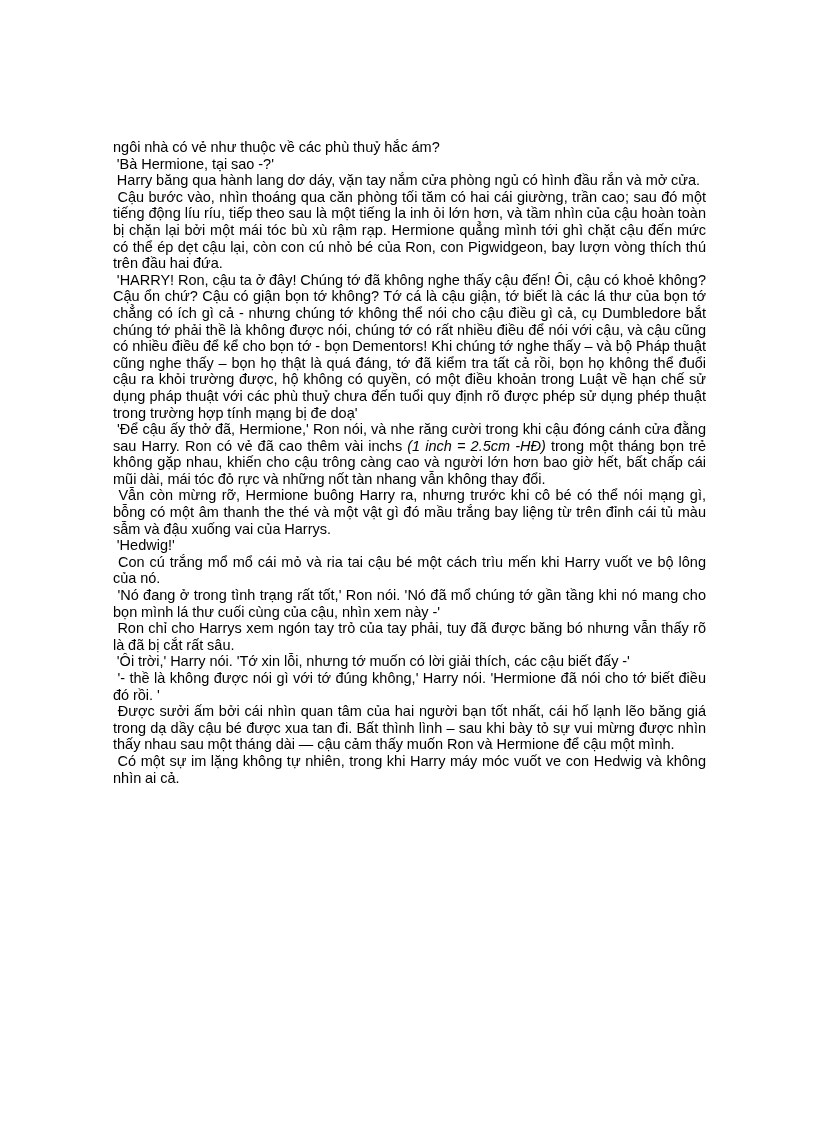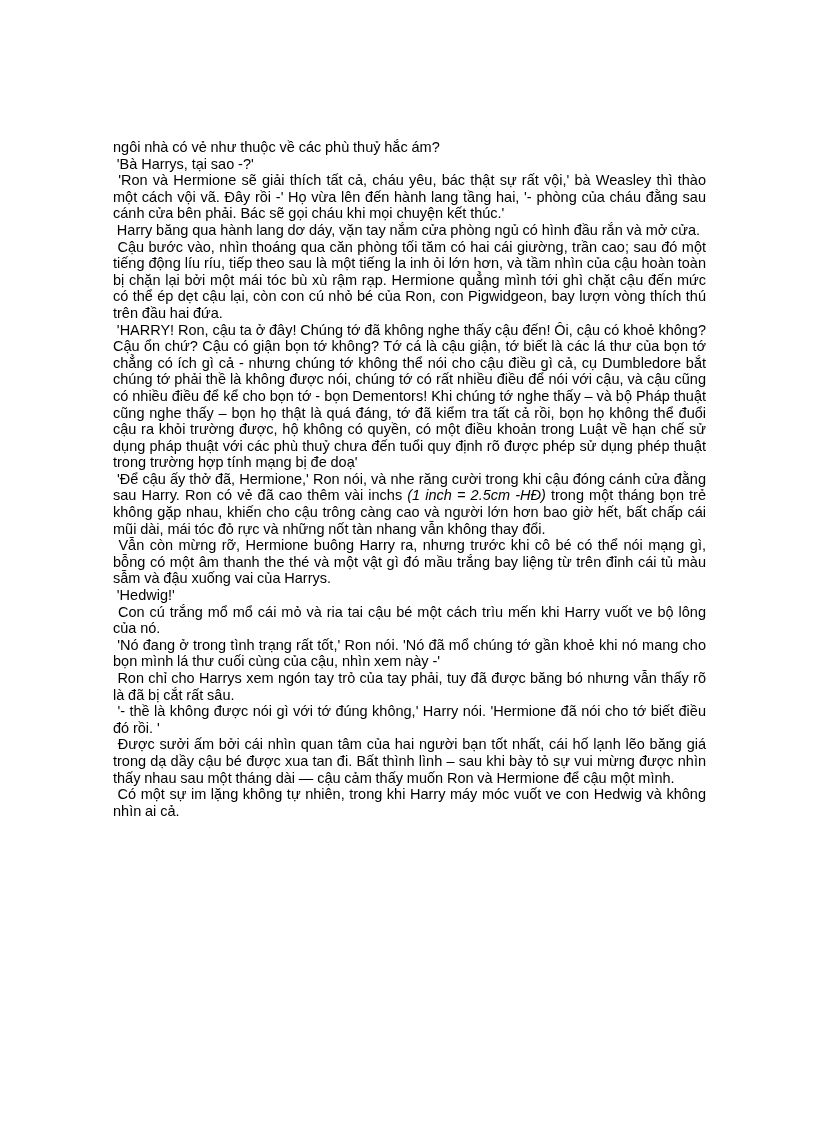--- a/index.html
+++ b/index.html
@@ -25,27 +25,27 @@
     word-spacing: -0.2px;
   }
   .inline-italic {
   }
 </style>
 </head>
 <body>
 
 <div class="page">
   <p class="para">ngôi nhà có vẻ như thuộc về các phù thuỷ hắc ám?</p>
-  <p class="para"> 'Bà Harrys, tại sao -?'</p>
-  <p class="para"> 'Ron và Hermione sẽ giải thích tất cả, cháu yêu, bác thật sự rất vội,' bà Weasley thì thào một cách vội vã. Đây rồi -' Họ vừa lên đến hành lang tầng hai, '- phòng của cháu đằng sau cánh cửa bên phải. Bác sẽ gọi cháu khi mọi chuyện kết thúc.'</p>
+  <p class="para"> 'Bà Hermione, tại sao -?'</p>
   <p class="para"> Harry băng qua hành lang dơ dáy, vặn tay nắm cửa phòng ngủ có hình đầu rắn và mở cửa.</p>
   <p class="para"> Cậu bước vào, nhìn thoáng qua căn phòng tối tăm có hai cái giường, trần cao; sau đó một tiếng động líu ríu, tiếp theo sau là một tiếng la inh ỏi lớn hơn, và tầm nhìn của cậu hoàn toàn bị chặn lại bởi một mái tóc bù xù rậm rạp. Hermione quẳng mình tới ghì chặt cậu đến mức có thể ép dẹt cậu lại, còn con cú nhỏ bé của Ron, con Pigwidgeon, bay lượn vòng thích thú trên đầu hai đứa.</p>
   <p class="para"> 'HARRY! Ron, cậu ta ở đây! Chúng tớ đã không nghe thấy cậu đến! Ôi, cậu có khoẻ không? Cậu ổn chứ? Cậu có giận bọn tớ không? Tớ cá là cậu giận, tớ biết là các lá thư của bọn tớ chẳng có ích gì cả - nhưng chúng tớ không thể nói cho cậu điều gì cả, cụ Dumbledore bắt chúng tớ phải thề là không được nói, chúng tớ có rất nhiều điều để nói với cậu, và cậu cũng có nhiều điều để kể cho bọn tớ - bọn Dementors! Khi chúng tớ nghe thấy – và bộ Pháp thuật cũng nghe thấy – bọn họ thật là quá đáng, tớ đã kiểm tra tất cả rồi, bọn họ không thể đuổi cậu ra khỏi trường được, hộ không có quyền, có một điều khoản trong Luật về hạn chế sử dụng pháp thuật với các phù thuỷ chưa đến tuổi quy định rõ được phép sử dụng phép thuật trong trường hợp tính mạng bị đe doạ'</p>
   <p class="para"><span> 'Để cậu ấy thở đã, Hermione,' Ron nói, và nhe răng cười trong khi cậu đóng cánh cửa đằng sau Harry. Ron có vẻ đã cao thêm vài inchs </span><em class="inline-italic">(1 inch = 2.5cm -HĐ)</em><span> trong một tháng bọn trẻ không gặp nhau, khiến cho cậu trông càng cao và người lớn hơn bao giờ hết, bất chấp cái mũi dài, mái tóc đỏ rực và những nốt tàn nhang vẫn không thay đổi.</span></p>
   <p class="para"> Vẫn còn mừng rỡ, Hermione buông Harry ra, nhưng trước khi cô bé có thể nói mạng gì, bỗng có một âm thanh the thé và một vật gì đó mầu trắng bay liệng từ trên đỉnh cái tủ màu sẫm và đậu xuống vai của Harrys.</p>
   <p class="para"> 'Hedwig!'</p>
   <p class="para"> Con cú trắng mổ mổ cái mỏ và ria tai cậu bé một cách trìu mến khi Harry vuốt ve bộ lông của nó.</p>
-  <p class="para"> 'Nó đang ở trong tình trạng rất tốt,' Ron nói. 'Nó đã mổ chúng tớ gần khoẻ khi nó mang cho bọn mình lá thư cuối cùng của cậu, nhìn xem này -'</p>
+  <p class="para"> 'Nó đang ở trong tình trạng rất tốt,' Ron nói. 'Nó đã mổ chúng tớ gần tầng khi nó mang cho bọn mình lá thư cuối cùng của cậu, nhìn xem này -'</p>
   <p class="para"> Ron chỉ cho Harrys xem ngón tay trỏ của tay phải, tuy đã được băng bó nhưng vẫn thấy rõ là đã bị cắt rất sâu.</p>
+  <p class="para"> 'Ôi trời,' Harry nói. 'Tớ xin lỗi, nhưng tớ muốn có lời giải thích, các cậu biết đấy -'</p>
   <p class="para"> '- thề là không được nói gì với tớ đúng không,' Harry nói. 'Hermione đã nói cho tớ biết điều đó rồi. '</p>
   <p class="para"> Được sưởi ấm bởi cái nhìn quan tâm của hai người bạn tốt nhất, cái hố lạnh lẽo băng giá trong dạ dầy cậu bé được xua tan đi. Bất thình lình – sau khi bày tỏ sự vui mừng được nhìn thấy nhau sau một tháng dài — cậu cảm thấy muốn Ron và Hermione để cậu một mình.</p>
   <p class="para"> Có một sự im lặng không tự nhiên, trong khi Harry máy móc vuốt ve con Hedwig và không nhìn ai cả.</p>
 </div>
 
 </body></html>

